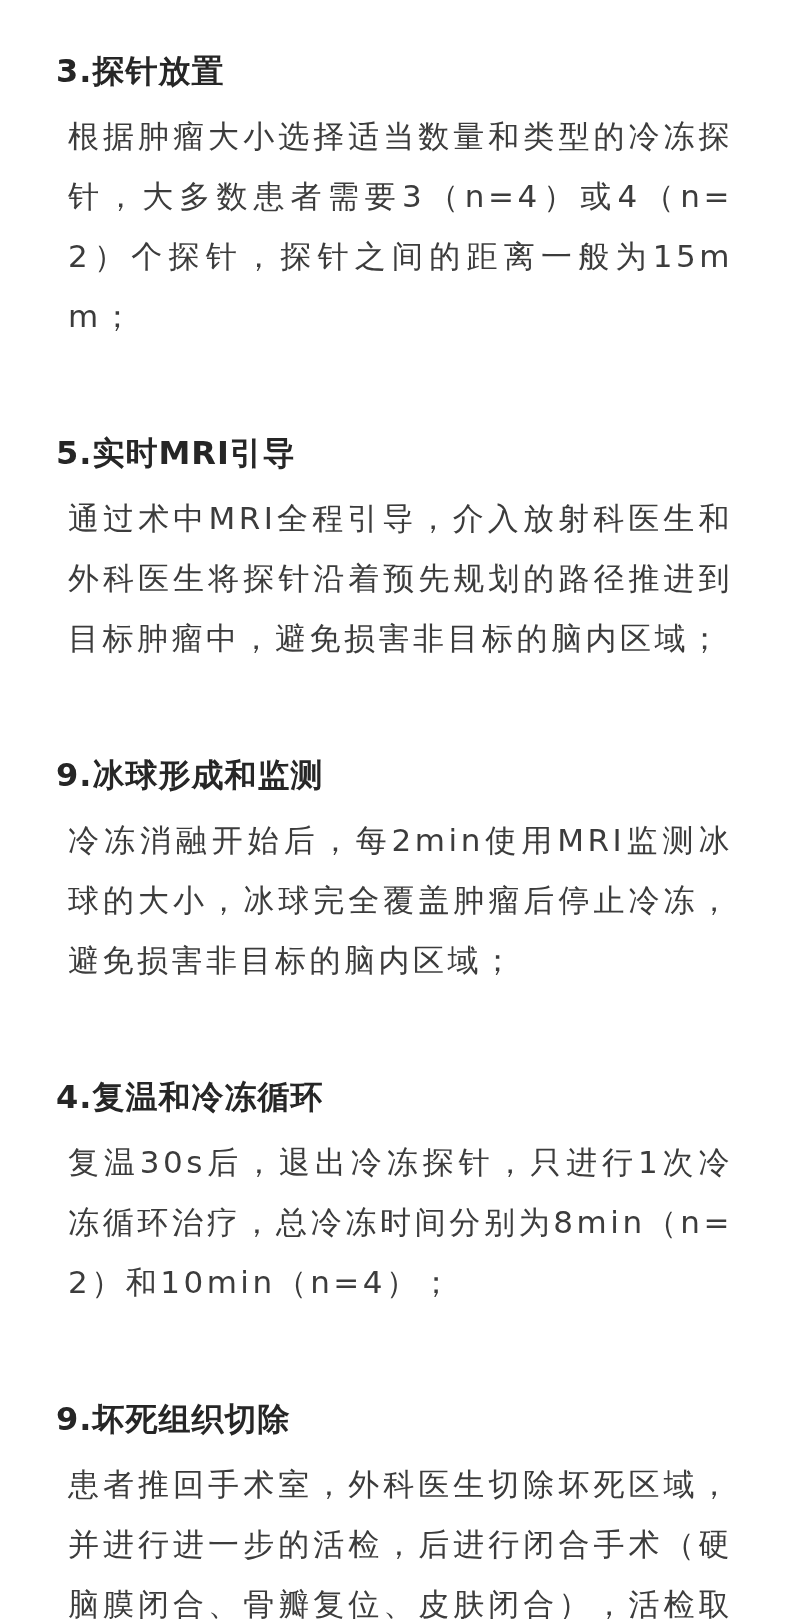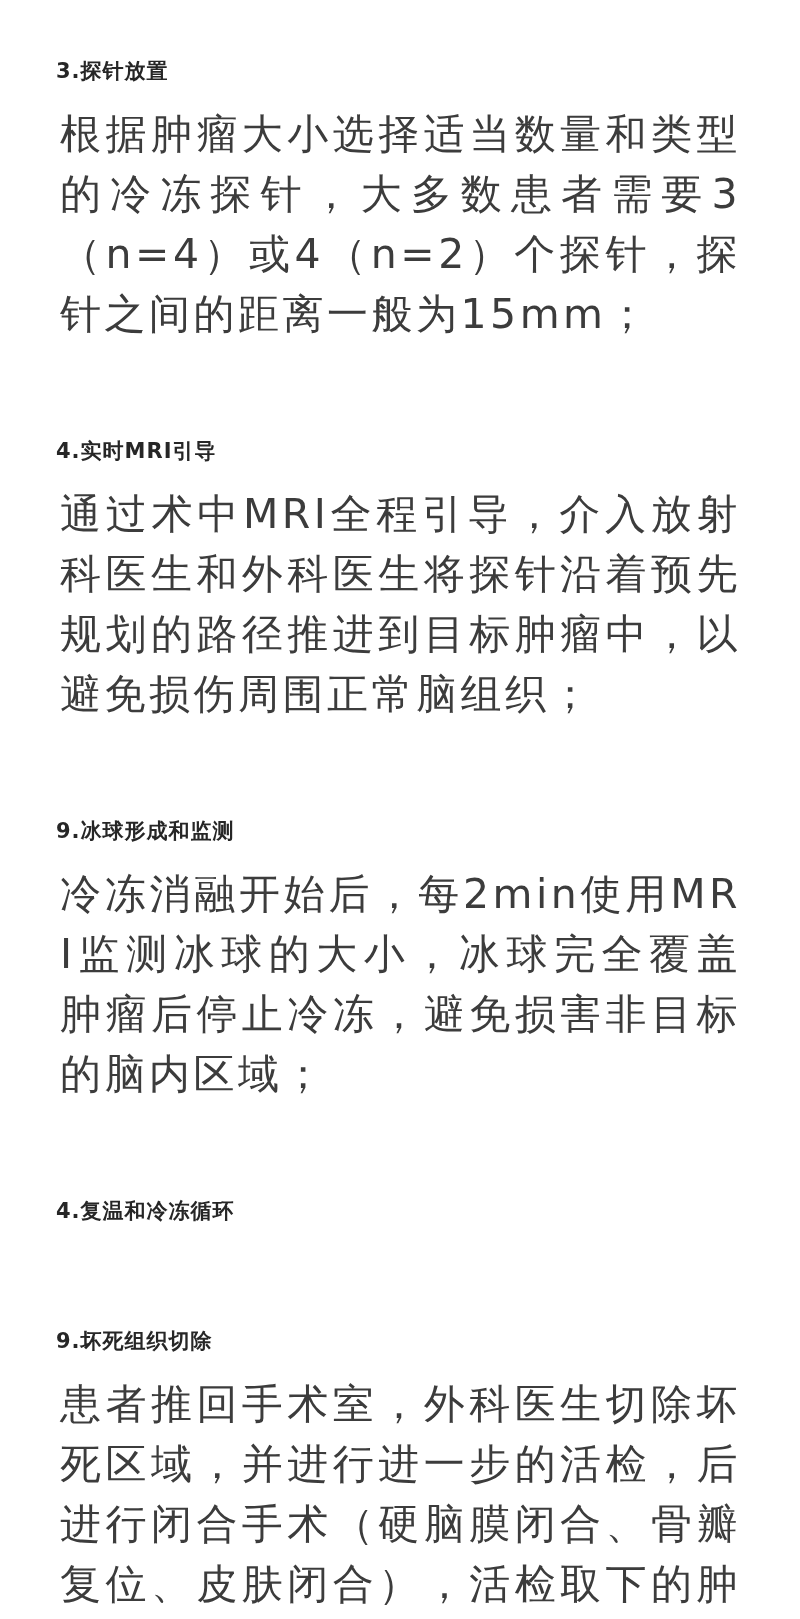--- a/index.html
+++ b/index.html
@@ -17,59 +17,60 @@
     font-family: "DejaVu Sans", sans-serif;
   }
   .section {
     margin: 0 0 84px 0;
   }
   .section:last-child {
     margin-bottom: 0;
   }
   .section-heading {
     margin: 0 0 10px 0;
-    font-size: 21px;
+    font-size: 32px;
     line-height: 46px;
     font-weight: 700;
     color: #262626;
     letter-spacing: 1px;
   }
   .section-body {
-    margin: 4px;
-    font-size: 41px;
+    margin: 12px;
+    font-size: 31px;
     line-height: 60px;
     font-weight: 400;
     color: #3c3c3c;
     letter-spacing: 3.5px;
     text-align: justify;
     word-break: break-all;
   }
 </style>
 </head>
 <body>
 
 <div class="page">
 
   <section class="section">
     <h2 class="section-heading">3.探针放置</h2>
     <p class="section-body">根据肿瘤大小选择适当数量和类型的冷冻探针，大多数患者需要3（n=4）或4（n=2）个探针，探针之间的距离一般为15mm；</p>
   </section>
 
   <section class="section">
-    <h2 class="section-heading">4.实时MRI引导</h2>
-    <p class="section-body">通过术中MRI全程引导，介入放射科医生和外科医生将探针沿着预先规划的路径推进到目标肿瘤中，以避免损伤周围正常脑组织；</p>
+    <h2 class="section-heading">5.实时MRI引导</h2>
+    <p class="section-body">通过术中MRI全程引导，介入放射科医生和外科医生将探针沿着预先规划的路径推进到目标肿瘤中，避免损害非目标的脑内区域；</p>
   </section>
 
   <section class="section">
     <h2 class="section-heading">9.冰球形成和监测</h2>
     <p class="section-body">冷冻消融开始后，每2min使用MRI监测冰球的大小，冰球完全覆盖肿瘤后停止冷冻，避免损害非目标的脑内区域；</p>
   </section>
 
   <section class="section">
     <h2 class="section-heading">4.复温和冷冻循环</h2>
+    <p class="section-body">复温30s后，退出冷冻探针，只进行1次冷冻循环治疗，总冷冻时间分别为8min（n=2）和10min（n=4）；</p>
   </section>
 
   <section class="section">
     <h2 class="section-heading">9.坏死组织切除</h2>
     <p class="section-body">患者推回手术室，外科医生切除坏死区域，并进行进一步的活检，后进行闭合手术（硬脑膜闭合、骨瓣复位、皮肤闭合），活检取下的肿瘤样本进行组织学分析；</p>
   </section>
 
 </div>
 
 </body></html>

